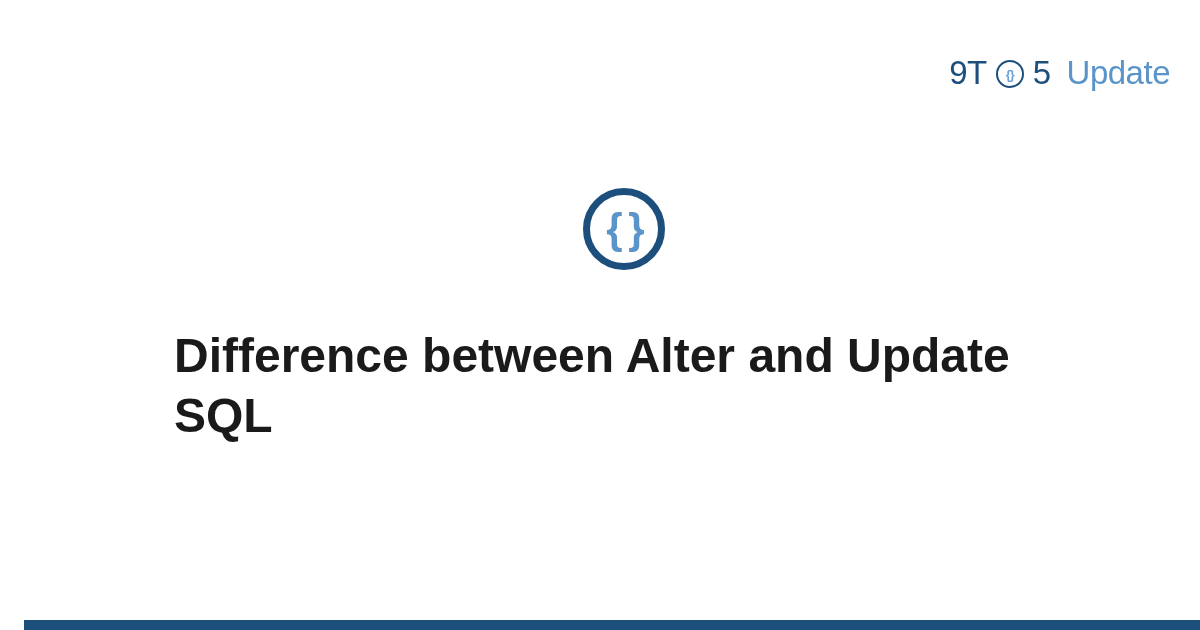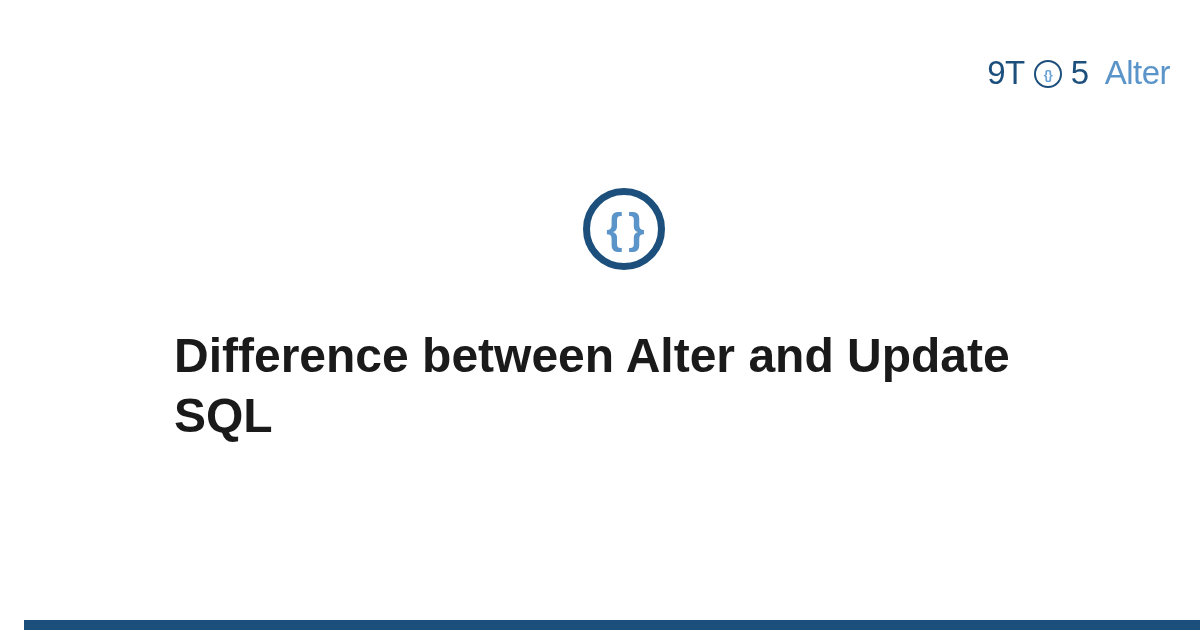--- a/index.html
+++ b/index.html
@@ -102,21 +102,21 @@
   </style>
 </head>
 <body>
 
 <div class="logo">
   <span class="logo-9t">9T</span>
   <span class="logo-o">
     <span class="logo-o-inner">{}</span>
   </span>
   <span class="logo-5">5</span>
-  <span class="logo-answer">Alter</span>
+  <span class="logo-answer">Update</span>
 </div>
 
 <div class="center-content">
   <div class="icon-circle">
     <span class="icon-braces">{ }</span>
   </div>
   <h1 class="title">Difference between Alter and Update SQL</h1>
 </div>
 
 <div class="bottom-bar"></div>

